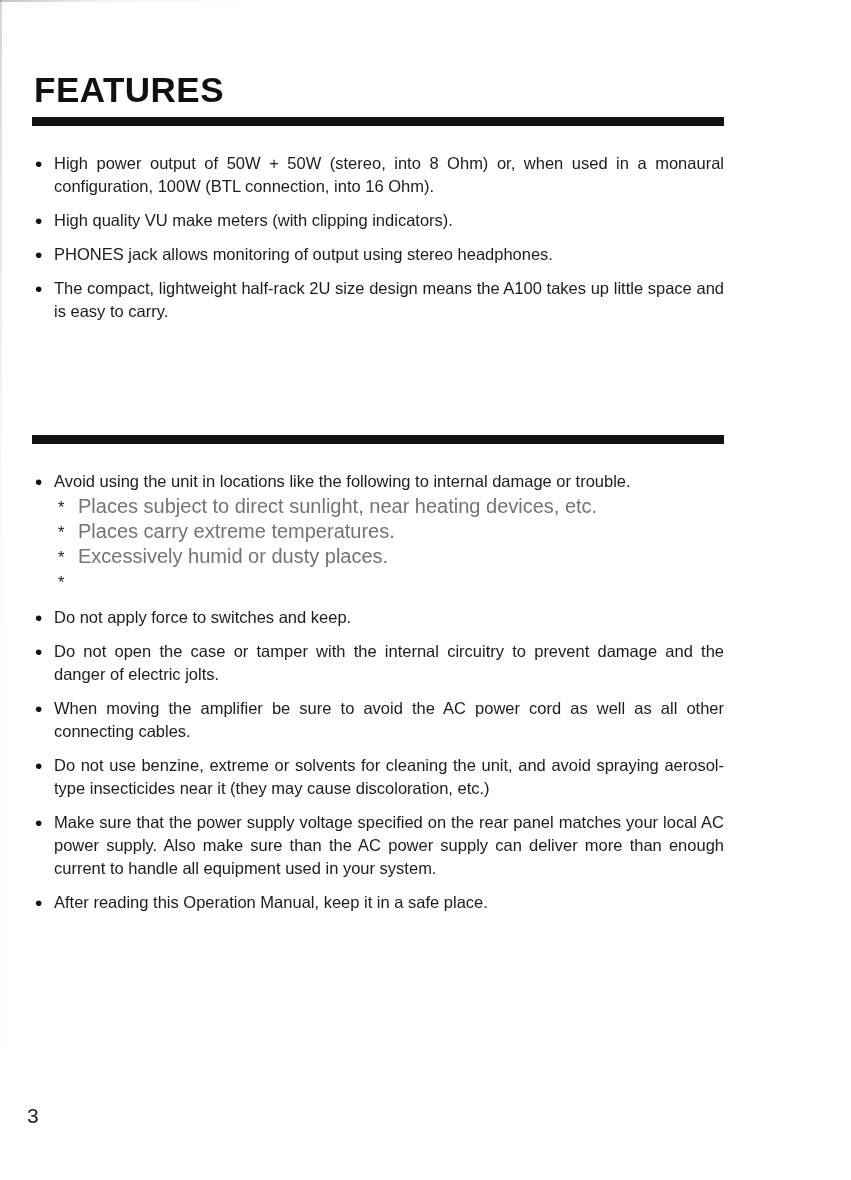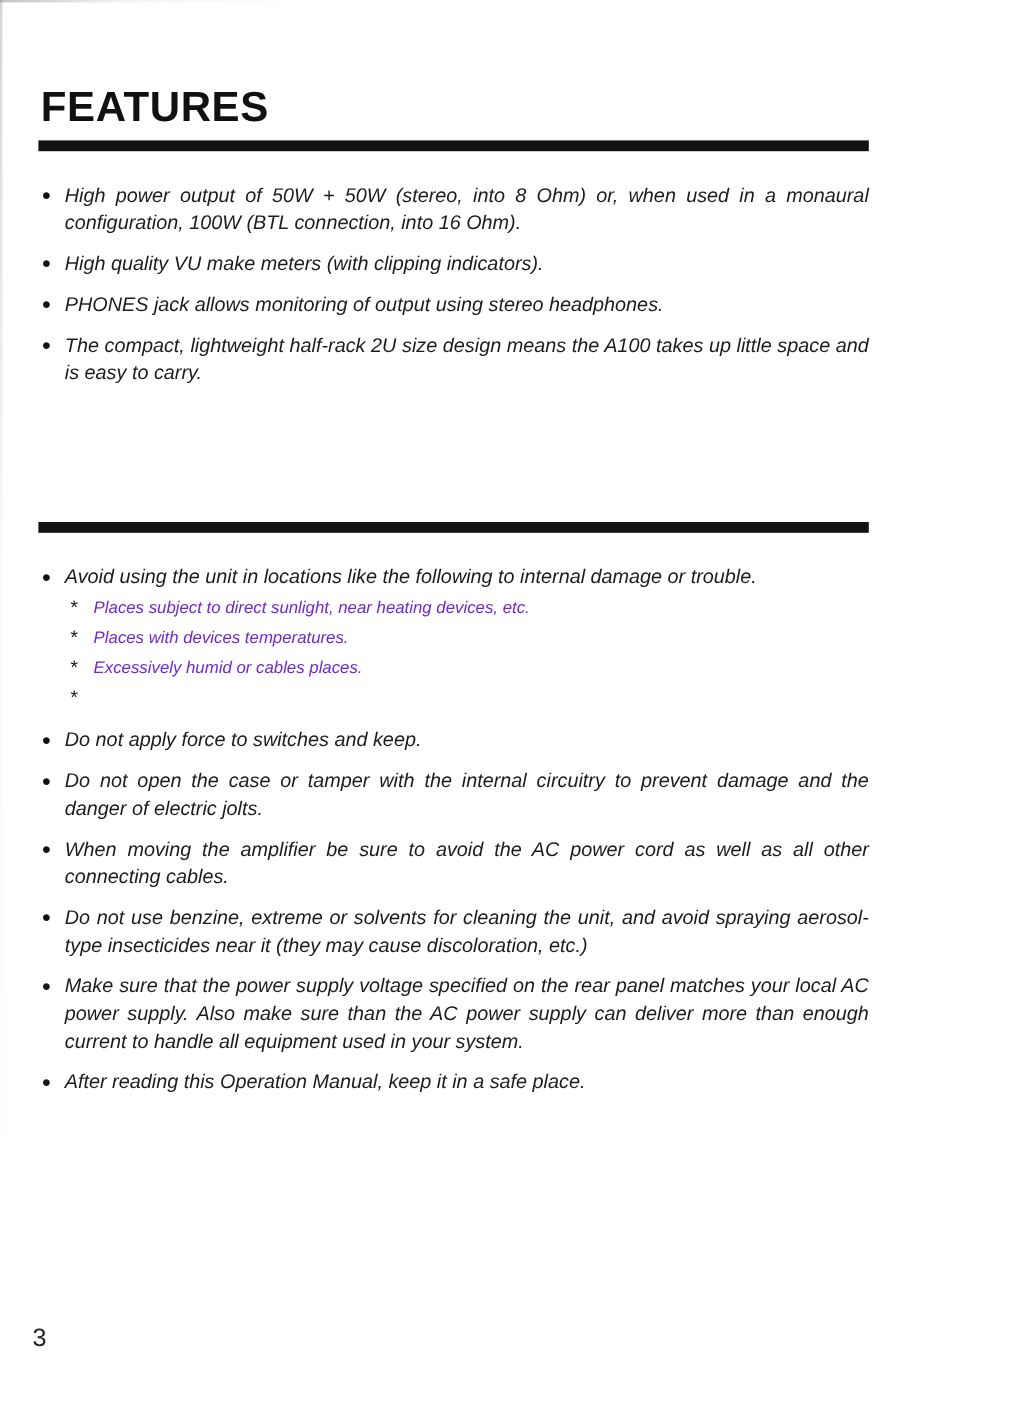--- a/index.html
+++ b/index.html
@@ -56,21 +56,20 @@
     color: #111;
     padding-left: 3px;
   }
 
   .item-text {
     flex: 1;
     font-size: 16.5px;
     line-height: 23px;
     text-align: justify;
     color: #1c1c1c;
-    font-style: italic;
   }
 
   .sub-list {
     list-style: none;
     margin-top: 2px;
   }
 
   .sub-item {
     display: flex;
     align-items: flex-start;
@@ -80,23 +79,23 @@
   .asterisk {
     flex: 0 0 24px;
     font-size: 16.5px;
     line-height: 25px;
     padding-left: 4px;
     color: #1c1c1c;
   }
 
   .sub-text {
     flex: 1;
-    font-size: 14px;
-    line-height: 23px;
-    color: #6d28d9;
+    font-size: 20px;
+    line-height: 23px;
+    color: #737373;
   }
 
   .page-number {
     position: absolute;
     left: 27px;
     bottom: 52px;
     font-size: 21px;
     color: #222;
   }
 
@@ -154,25 +153,25 @@
           <span class="bullet">•</span>
           <span class="item-text">
             <span>Avoid using the unit in locations like the following to internal damage or trouble.</span>
             <ul class="sub-list">
               <li class="sub-item">
                 <span class="asterisk">*</span>
                 <span class="sub-text">Places subject to direct sunlight, near heating devices, etc.</span>
               </li>
               <li class="sub-item">
                 <span class="asterisk">*</span>
-                <span class="sub-text">Places with devices temperatures.</span>
-              </li>
-              <li class="sub-item">
-                <span class="asterisk">*</span>
-                <span class="sub-text">Excessively humid or cables places.</span>
+                <span class="sub-text">Places carry extreme temperatures.</span>
+              </li>
+              <li class="sub-item">
+                <span class="asterisk">*</span>
+                <span class="sub-text">Excessively humid or dusty places.</span>
               </li>
               <li class="sub-item">
                 <span class="asterisk">*</span>
               </li>
             </ul>
           </span>
         </li>
 
         <li class="list-item">
           <span class="bullet">•</span>

